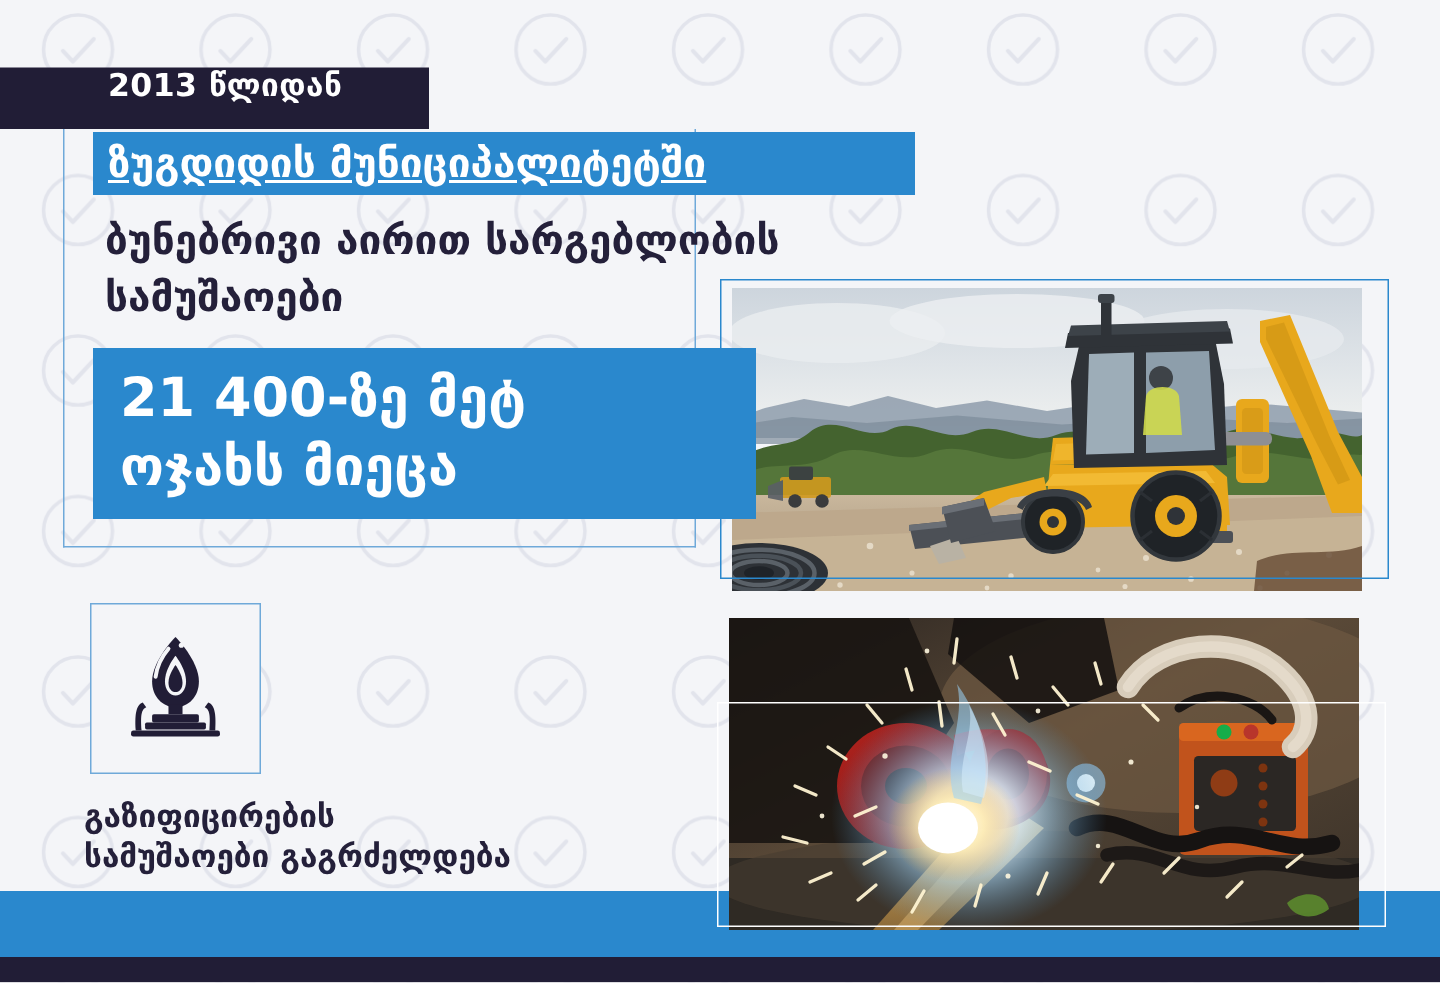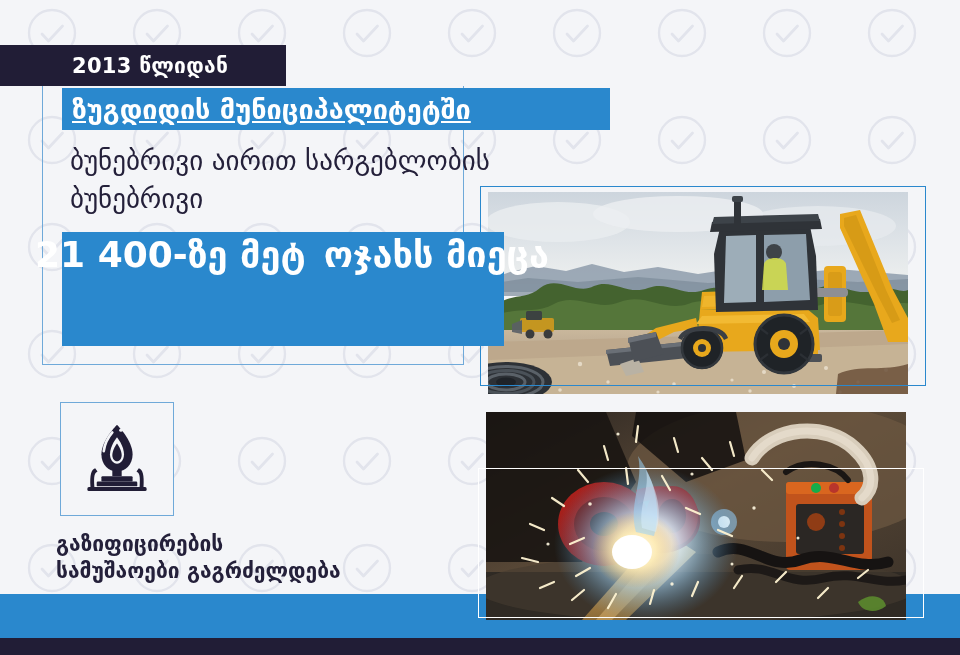--- a/index.html
+++ b/index.html
@@ -51,21 +51,20 @@
   
   .year-strip {
     position: absolute;
     left: 0;
     top: 45px;
     width: 286px;
     height: 41px;
     background: #211d36;
     z-index: 6;
     display: flex;
-    align-items: center;
   }
   .year-strip .year-text {
     color: #ffffff;
     font-size: 21px;
     font-weight: 700;
     letter-spacing: 0.3px;
     margin-left: 72px;
     white-space: nowrap;
   }
 
@@ -106,36 +105,36 @@
 
   
   .subtitle {
     position: absolute;
     left: 70px;
     top: 142px;
     width: 640px;
     z-index: 3;
     color: #24203a;
     font-size: 27px;
-    font-weight: 400;
+    font-weight: 700;
     line-height: 38px;
   }
   .subtitle span { display: block; }
 
   
   .stat-box {
     position: absolute;
     left: 62px;
     top: 232px;
     width: 442px;
     height: 114px;
     background: #2a88cd;
     z-index: 3;
     display: flex;
-    flex-direction: row;
+    flex-direction: column;
     justify-content: center;
   }
   .stat-box .stat-line {
     color: #ffffff;
     font-size: 36px;
     font-weight: 700;
     line-height: 46px;
     margin-left: 18px;
     white-space: nowrap;
   }
@@ -508,21 +507,21 @@
   <div class="year-strip">
     <div class="year-text">2013 წლიდან</div>
   </div>
 
   <div class="headline-band">
     <div class="headline-text">ზუგდიდის მუნიციპალიტეტში</div>
   </div>
 
   <div class="subtitle">
     <span>ბუნებრივი აირით სარგებლობის</span>
-    <span>ბუნებრივი</span>
+    <span>სამუშაოები</span>
   </div>
 
   <div class="stat-box">
     <div class="stat-line">21 400-ზე მეტ</div>
     <div class="stat-line">ოჯახს მიეცა</div>
   </div>
 
   <div class="icon-box">
     <svg width="78" height="78" viewBox="0 0 100 100" xmlns="http://www.w3.org/2000/svg">
       <g fill="#211d36">

